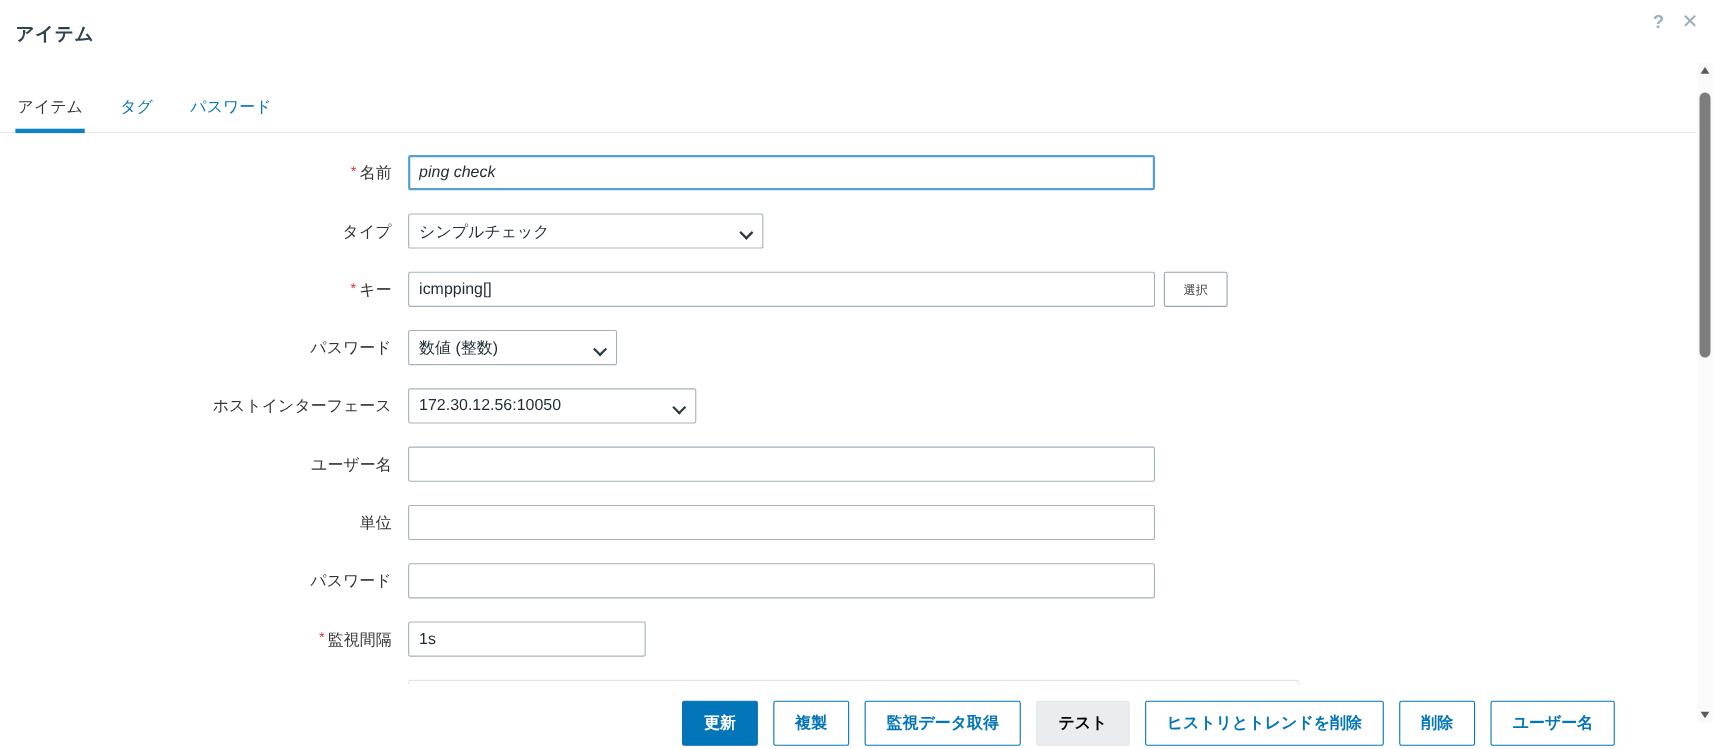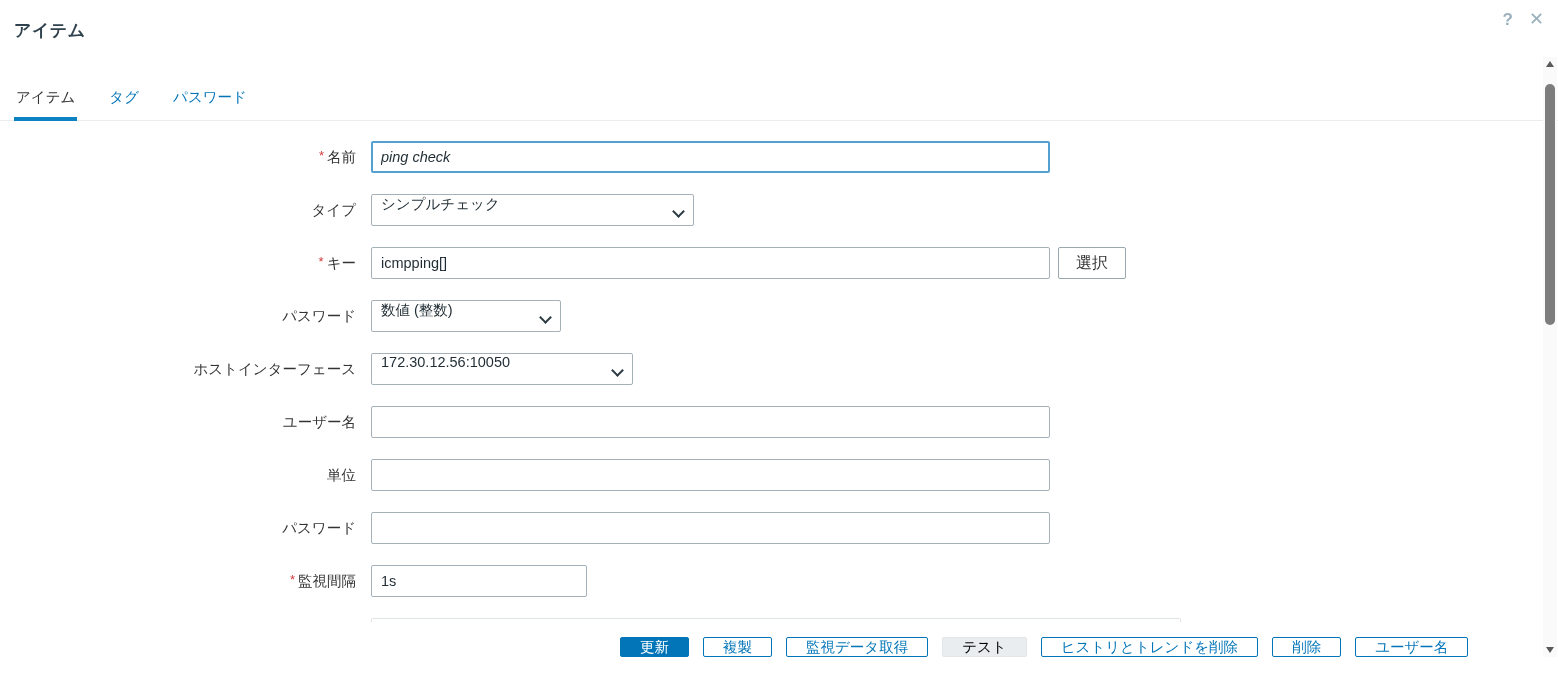--- a/index.html
+++ b/index.html
@@ -46,51 +46,51 @@
   }
   input.tbox.focused { border: 2px solid #53a0d1; padding: 0 8px; font-style: italic; }
   .w-wide { width: 679px; }
   .w-type { width: 323px; }
   .w-vtype { width: 190px; }
   .w-iface { width: 262px; }
   .w-delay { width: 216px; }
 
   .fakeselect {
     height: 32px; border: 1px solid #a5b1b8; border-radius: 2px; background: #fff;
-    display: flex; padding: 0 30px 0 9px; position: relative;
+    display: flex; align-items: center; padding: 0 30px 0 9px; position: relative;
     font-size: 14.5px; color: #1f2c33; cursor: pointer;
   }
   .chev {
     position: absolute; right: 10px; top: 12px; width: 9px; height: 9px; pointer-events: none;
   }
   .chev::before {
     content: ""; position: absolute; left: 0; top: 0; width: 7px; height: 7px;
     border-right: 2px solid #2b3a42; border-bottom: 2px solid #2b3a42; transform: rotate(45deg);
   }
 
   .btn-grey {
     height: 32px; margin-left: 8px; padding: 0 17px; background: #fff;
     border: 1px solid #9aa7ae; border-radius: 2px; color: #333;
-    font-size: 16px; cursor: pointer; font-family: inherit;
+    font-size: 11px; cursor: pointer; font-family: inherit;
   }
 
   
   .ci-table {
     width: 810px; border: 1px solid #dfe4e7; border-radius: 2px;
     padding: 7px 0 20px 18px; display: flex; background: #fff;
   }
 
   
   .modal-footer {
     position: absolute; left: 0; right: 0; bottom: 0; height: 59px;
     padding: 15px 0 0 620px; background: #fff; display: flex; gap: 14px; align-items: flex-start;
   }
   .btn {
-    height: 20px; padding: 0 19px; border-radius: 2px; font-size: 14.5px;
-    cursor: pointer; white-space: nowrap; font-family: inherit;
+    height: 41px; padding: 0 19px; border-radius: 2px; font-size: 14.5px;
+    cursor: pointer; white-space: nowrap; font-family: inherit; font-weight: bold;
   }
   .btn.primary { background: #0275b8; border: 1px solid #0275b8; color: #ffffff; }
   .btn.secondary { background: #ffffff; border: 1px solid #0275b8; color: #0275b8; }
   .btn.disabled { background: #e9edef; border: 1px solid #e2e6e8; color: #000000; cursor: default; }
 
   
   .scrollbar {
     position: absolute; top: 57px; right: 1px; width: 14px; height: 600px;
     background: #fafafa;
   }

